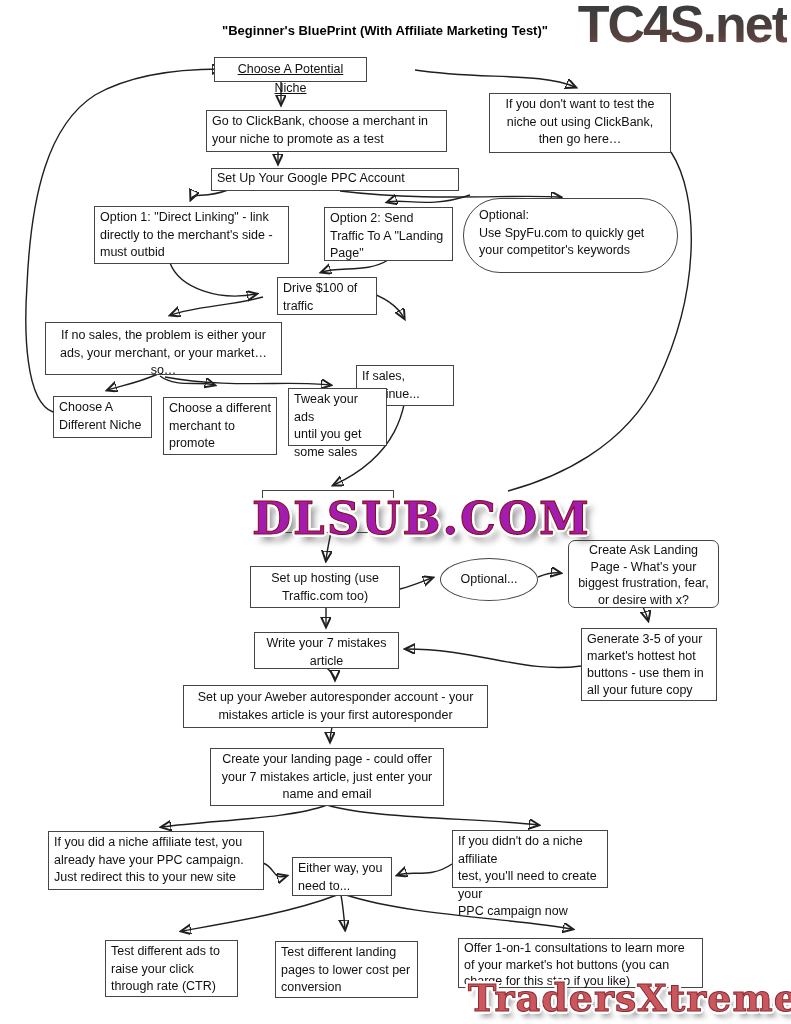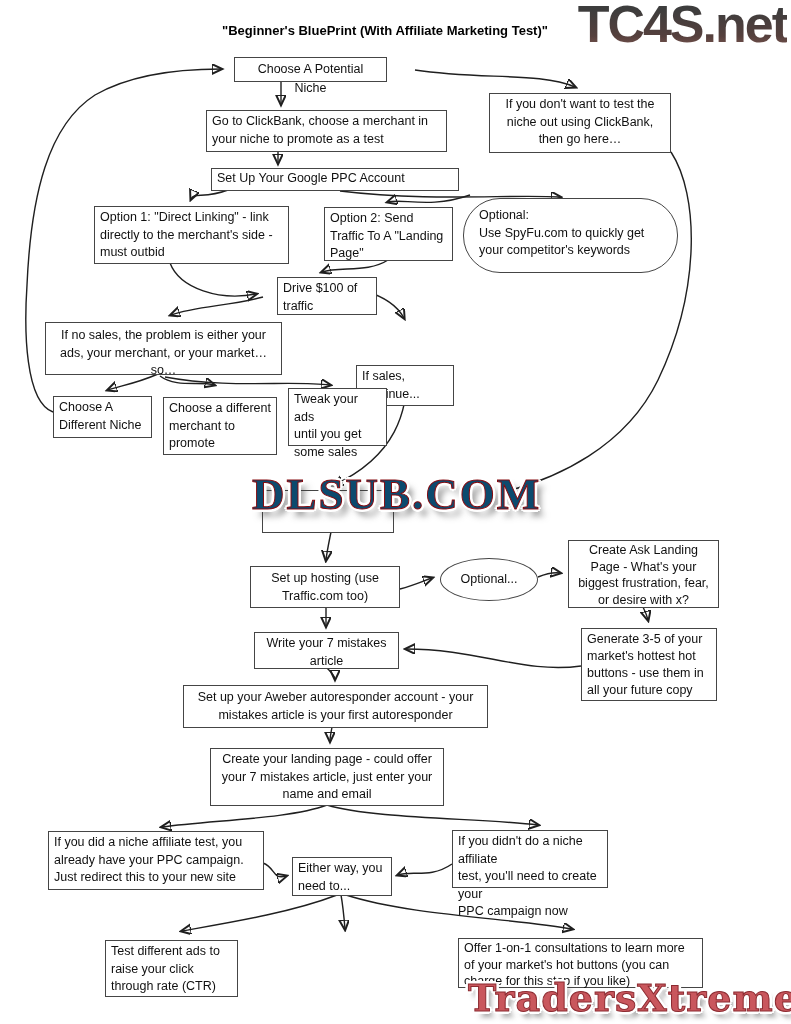--- a/index.html
+++ b/index.html
@@ -10,25 +10,25 @@
   .nb{position:absolute;box-sizing:border-box;border:1.5px solid #454545;background:#fff;
       color:#101010;font-size:12.5px;line-height:17.5px;padding:2px 5px;white-space:pre-line;}
   .ctr{text-align:center;}
   .title{position:absolute;left:150px;top:23px;width:470px;text-align:center;
          font-weight:bold;font-size:13px;color:#000;}
   .logo{position:absolute;right:4px;top:-6px;font-weight:bold;font-size:52px;letter-spacing:-2px;
         background:linear-gradient(180deg,#3d3d3d 25%,#55403d 70%,#8a5d57 100%);
         -webkit-background-clip:text;background-clip:text;color:transparent;
         font-family:"Liberation Sans",sans-serif;}
   .wm{position:absolute;font-family:"DejaVu Serif",serif;font-weight:bold;white-space:nowrap;}
-  .wm-dlsub{left:252px;top:468px;font-size:45px;letter-spacing:2px;color:#0c4a6e;
+  .wm-dlsub{left:252px;top:492px;font-size:45px;letter-spacing:2px;color:#a21caf;
       -webkit-text-stroke:1px #86090e;
       text-shadow:-3px 0 0 #fff,3px 0 0 #fff,0 -3px 0 #fff,0 3px 0 #fff,
                   -2px -2px 0 #fff,2px -2px 0 #fff,-2px 2px 0 #fff,2px 2px 0 #fff,
-                  6px 7px 6px rgba(60,60,60,.55);font-family:Liberation Serif, serif;}
+                  6px 7px 6px rgba(60,60,60,.55);}
   .wm-traders{left:468px;top:975px;font-size:38px;letter-spacing:1px;color:#c9575d;
       -webkit-text-stroke:1px #8c2b31;
       text-shadow:-3px 0 0 #fff,3px 0 0 #fff,0 -3px 0 #fff,0 3px 0 #fff,
                   -2px -2px 0 #fff,2px -2px 0 #fff,-2px 2px 0 #fff,2px 2px 0 #fff,
                   5px 6px 5px rgba(70,70,70,.5);}
   .stadium{border-radius:37px;padding:8px 10px 8px 15px;}
   .ellipse{border-radius:50%;display:flex;align-items:center;justify-content:center;}
 </style>
 </head>
 <body>
@@ -70,21 +70,21 @@
     <path d="M 263,863 C 276,868 272,880 286,876" marker-end="url(#ah)"></path>
     <path d="M 452,864 C 430,879 412,870 398,875" marker-end="url(#ah)"></path>
     <path d="M 337,895 C 290,913 227,923 182,931" marker-end="url(#ah)"></path>
     <path d="M 341,895 C 343,906 344,917 345,929" marker-end="url(#ah)"></path>
     <path d="M 346,895 C 412,916 512,918 572,929" marker-end="url(#ah)"></path>
   </svg>
 
   <div class="title">"Beginner's BluePrint (With Affiliate Marketing Test)"</div>
   <div class="logo">TC4S.net</div>
 
-  <div class="nb ctr" style="left:234px;top:57px;width:153px;height:25px;line-height:19px;">Choose A Potential Niche</div>
+  <div class="nb ctr" style="left:214px;top:57px;width:153px;height:25px;line-height:19px;text-decoration:underline;">Choose A Potential Niche</div>
   <div class="nb" style="left:206px;top:110px;width:241px;height:42px;">Go to ClickBank, choose a merchant in
 your niche to promote as a test</div>
   <div class="nb ctr" style="left:489px;top:93px;width:182px;height:60px;">If you don't want to test the
 niche out using ClickBank,
 then go here…</div>
   <div class="nb" style="left:211px;top:168px;width:248px;height:23px;line-height:17px;padding-top:1px;">Set Up Your Google PPC Account</div>
   <div class="nb" style="left:94px;top:206px;width:195px;height:58px;">Option 1: "Direct Linking" - link
 directly to the merchant's side -
 must outbid</div>
   <div class="nb" style="left:324px;top:207px;width:129px;height:54px;">Option 2: Send
@@ -105,21 +105,21 @@
   <div class="nb" style="left:163px;top:397px;width:114px;height:58px;">Choose a different
 merchant to
 promote</div>
   <div class="nb" style="left:288px;top:388px;width:99px;height:58px;">Tweak your ads
 until you get
 some sales</div>
   <div class="nb" style="left:262px;top:490px;width:132px;height:43px;"></div>
   <div class="nb ctr" style="left:250px;top:566px;width:150px;height:42px;padding-top:3px;">Set up hosting (use
 Traffic.com too)</div>
   <div class="nb ellipse" style="left:440px;top:558px;width:98px;height:43px;">Optional...</div>
-  <div class="nb ctr" style="left:568px;top:540px;width:151px;height:68px;padding-top:1px;line-height:16.5px;">Create Ask Landing
+  <div class="nb ctr" style="left:568px;top:540px;width:151px;height:68px;padding-top:1px;line-height:16.5px;border-radius:7px;">Create Ask Landing
 Page - What's your
 biggest frustration, fear,
 or desire with x?</div>
   <div class="nb" style="left:581px;top:628px;width:136px;height:73px;line-height:17px;">Generate 3-5 of your
 market's hottest hot
 buttons - use them in
 all your future copy</div>
   <div class="nb ctr" style="left:254px;top:632px;width:145px;height:37px;">Write your 7 mistakes
 article</div>
   <div class="nb ctr" style="left:183px;top:685px;width:305px;height:43px;padding-top:3px;">Set up your Aweber autoresponder account - your
@@ -131,20 +131,23 @@
 already have your PPC campaign.
 Just redirect this to your new site</div>
   <div class="nb" style="left:292px;top:857px;width:100px;height:39px;">Either way, you
 need to...</div>
   <div class="nb" style="left:452px;top:830px;width:156px;height:58px;">If you didn't do a niche affiliate
 test, you'll need to create your
 PPC campaign now</div>
   <div class="nb" style="left:105px;top:940px;width:133px;height:57px;">Test different ads to
 raise your click
 through rate (CTR)</div>
+  <div class="nb" style="left:275px;top:941px;width:143px;height:57px;">Test different landing
+pages to lower cost per
+conversion</div>
   <div class="nb" style="left:458px;top:938px;width:245px;height:50px;line-height:16.5px;padding-top:1px;">Offer 1-on-1 consultations to learn more
 of your market's hot buttons (you can
 charge for this step if you like)</div>
 
   <div class="wm wm-dlsub">DLSUB.COM</div>
   <div class="wm wm-traders">TradersXtreme.com</div>
 
 </div>
 
 </body></html>

